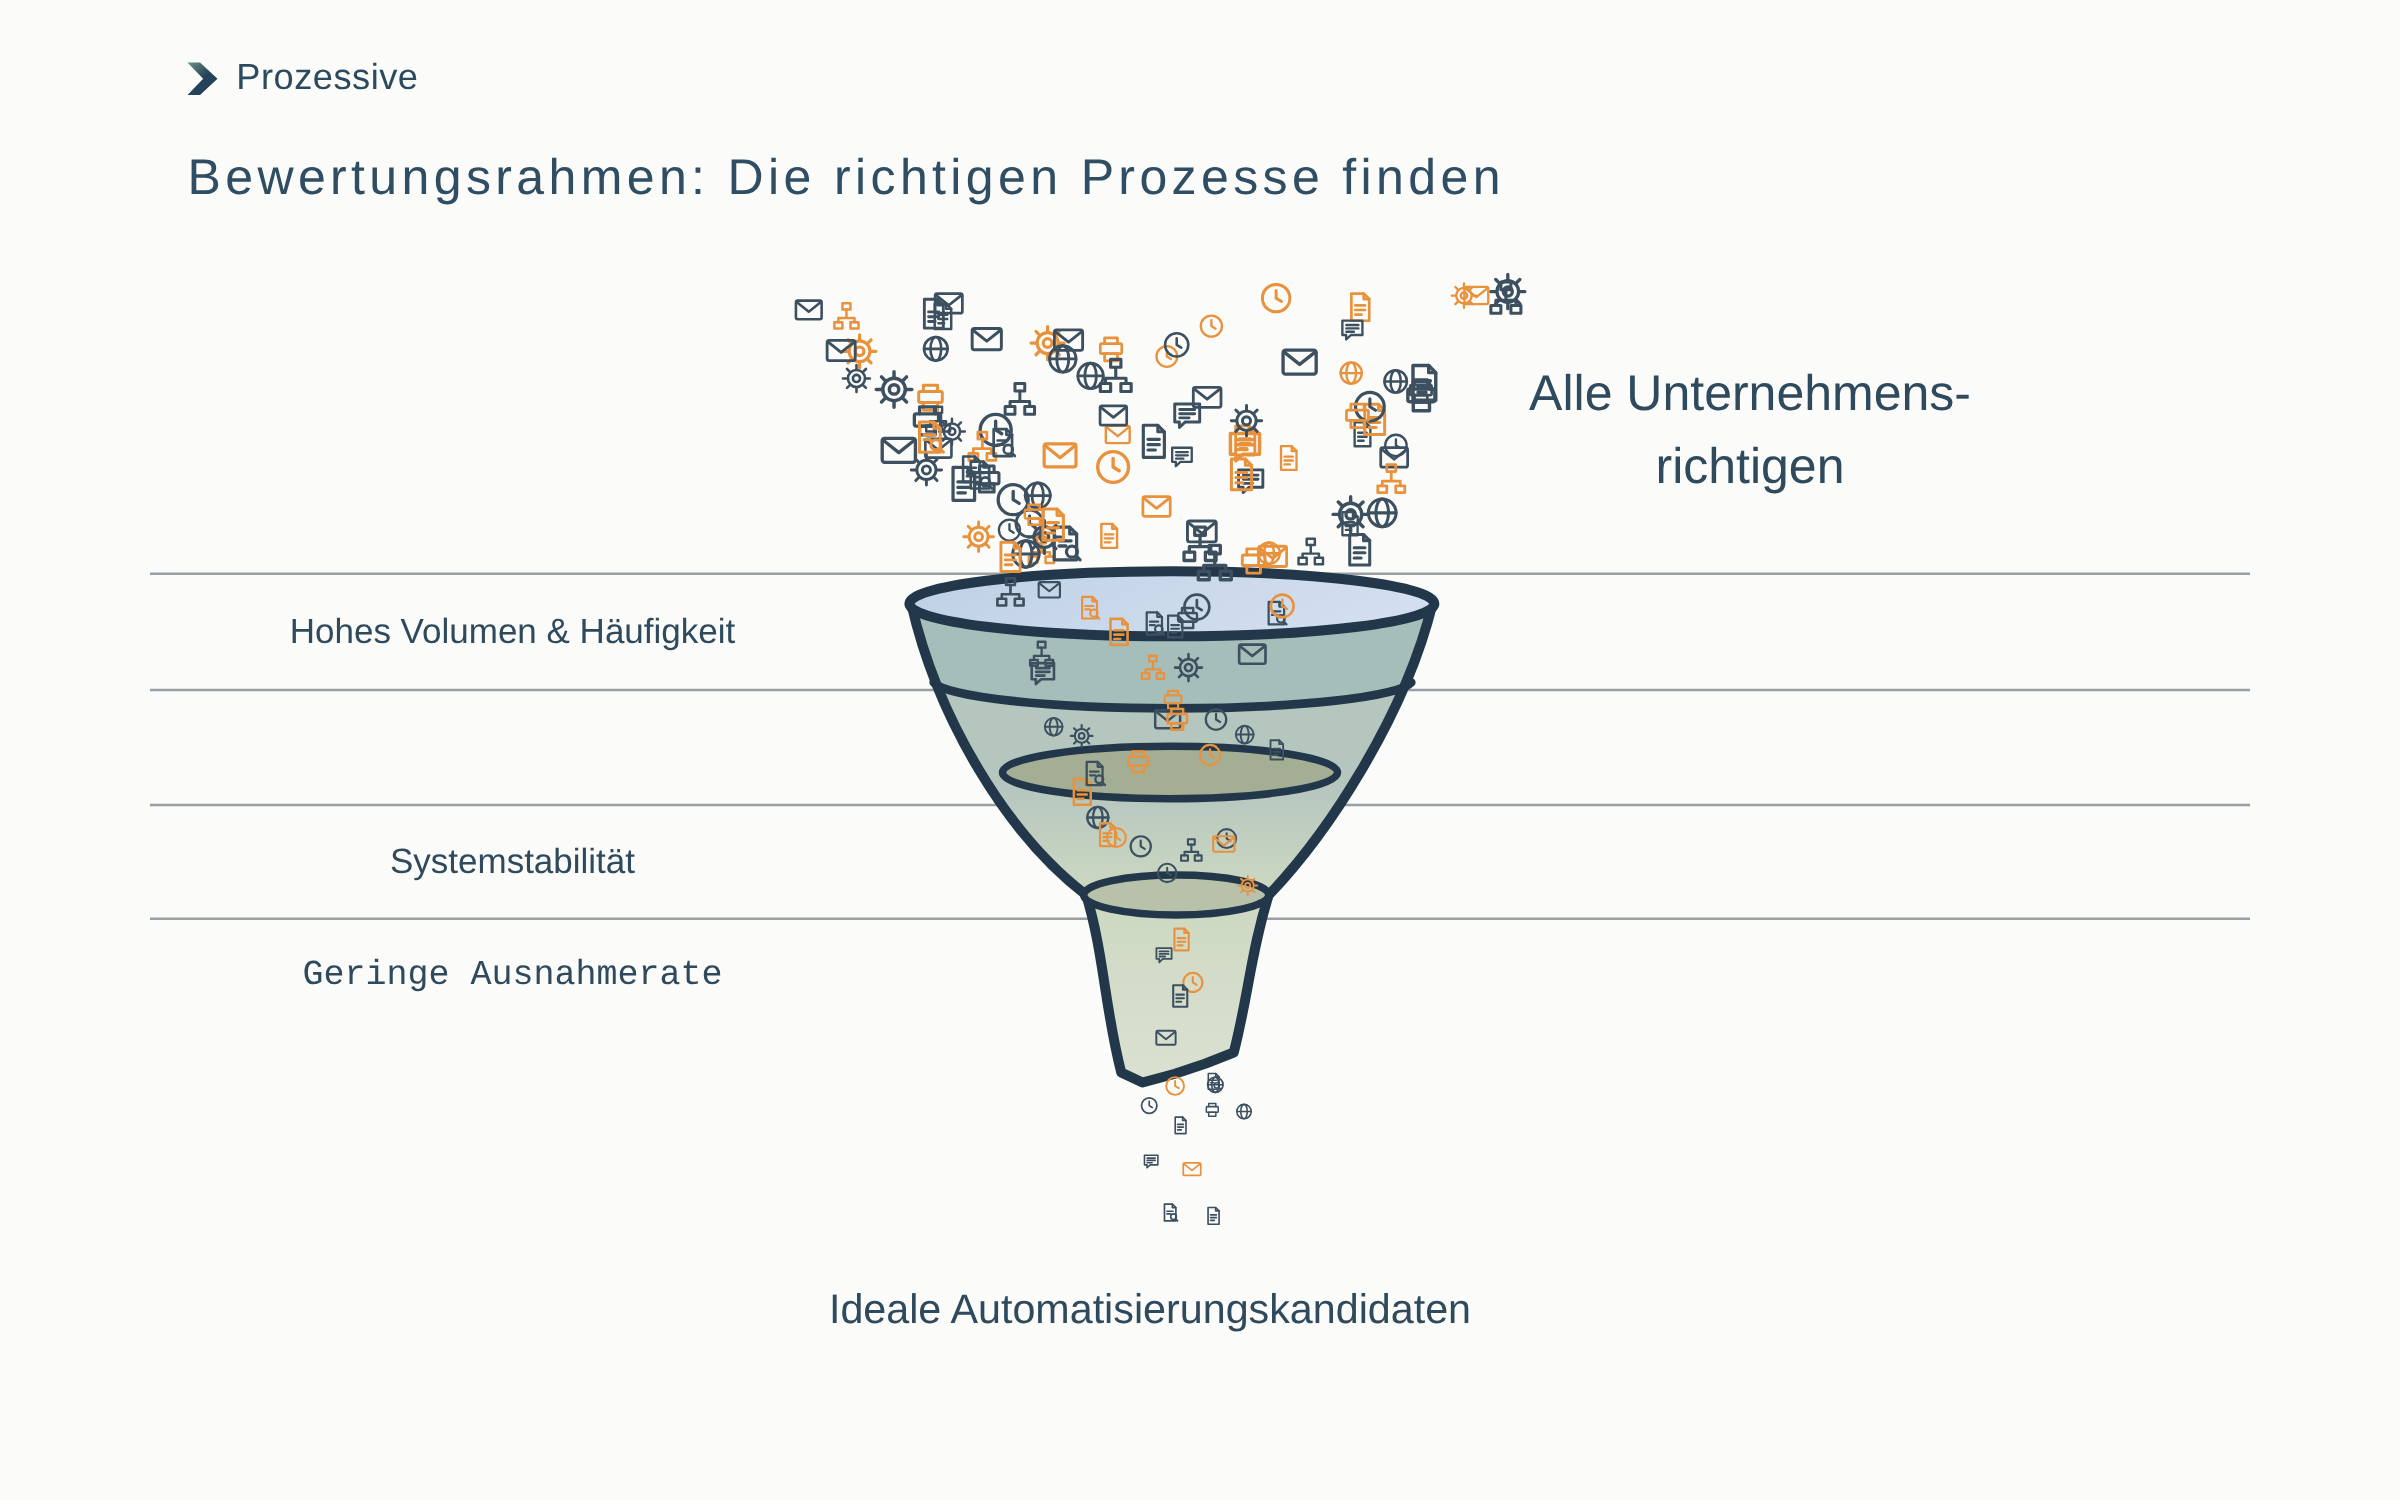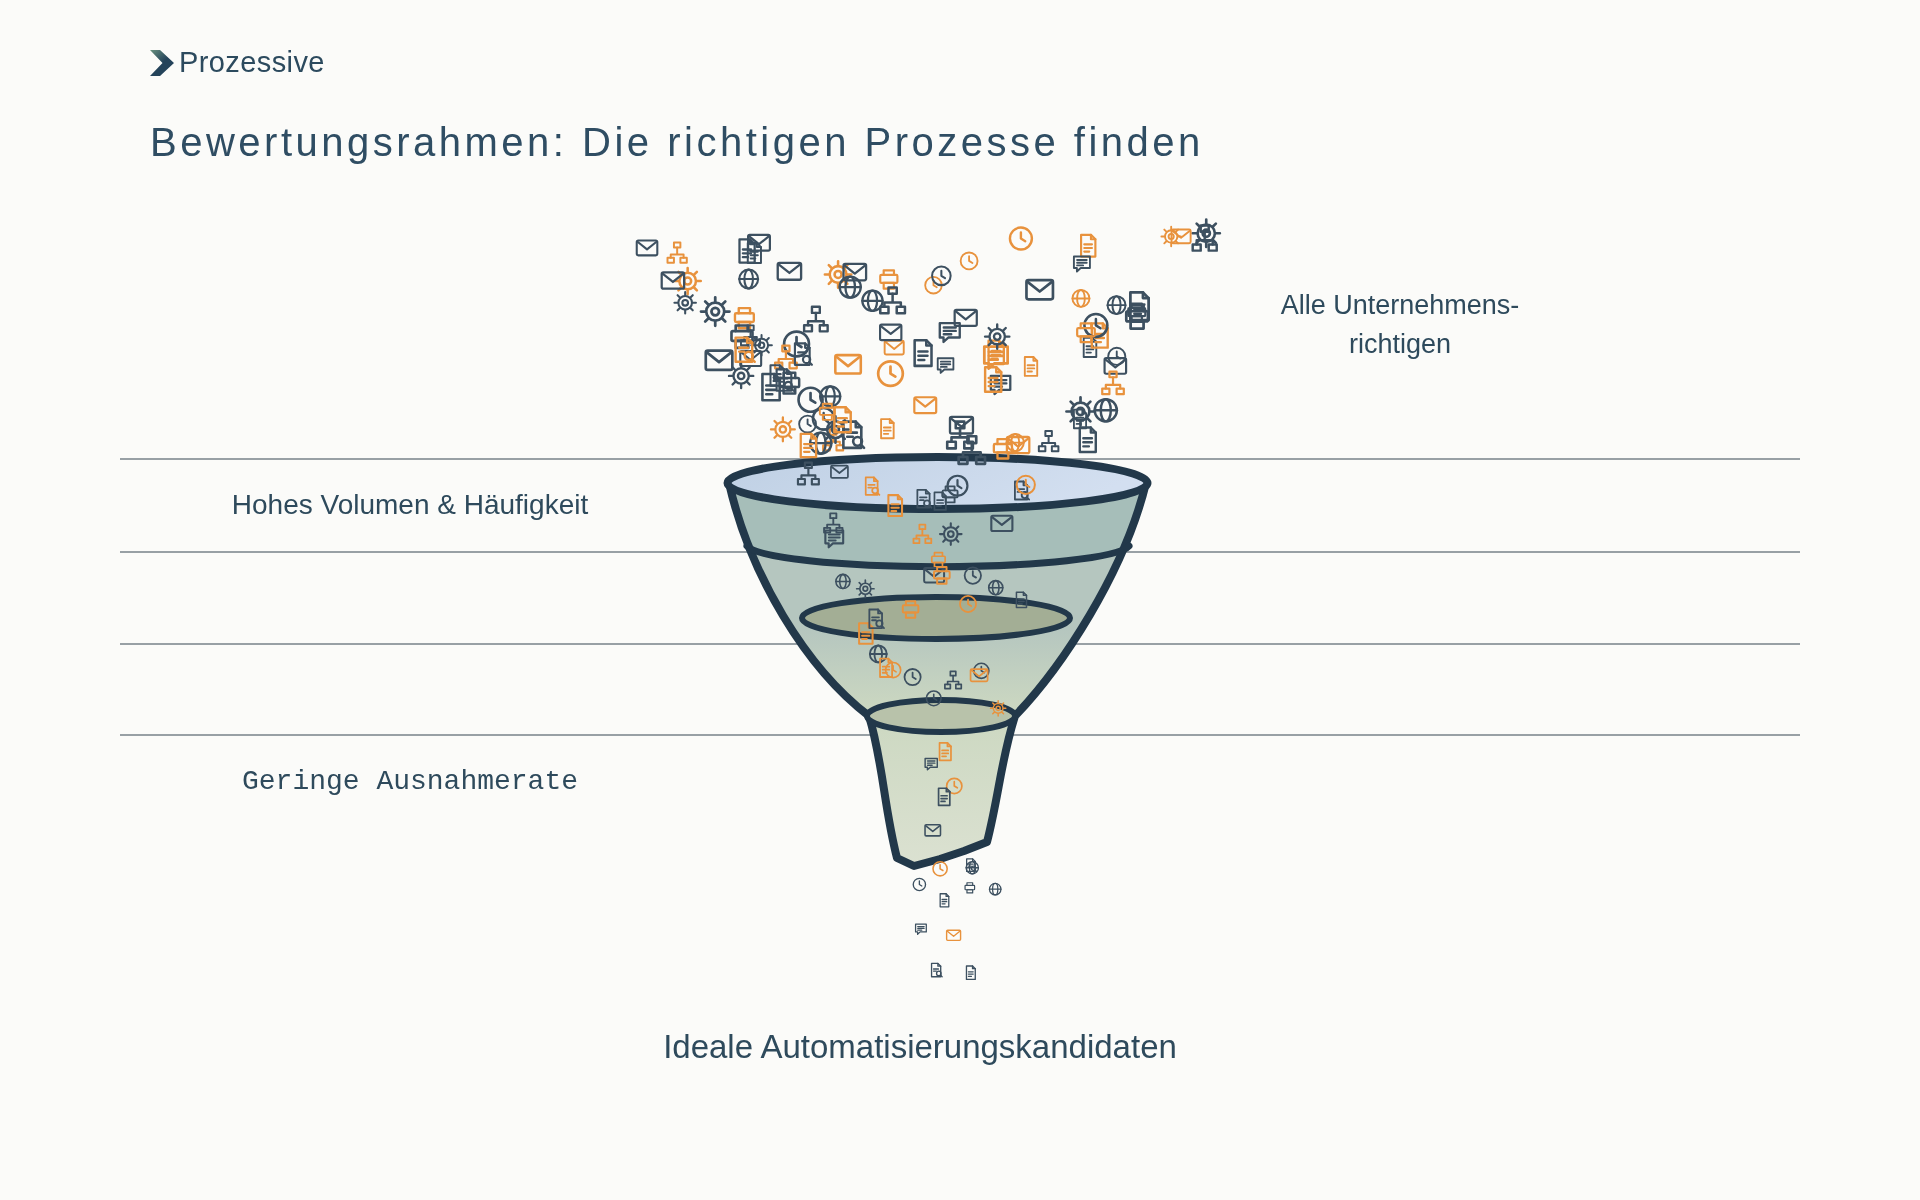--- a/index.html
+++ b/index.html
@@ -5,21 +5,21 @@
   html,body{margin:0;padding:0;}
   body{
     width:1920px;height:1200px;
     background:var(--page-bg,#fbfbf9);
     font-family:"Liberation Sans", sans-serif;
     overflow:hidden;position:relative;
   }
   .stage{position:absolute;inset:0;width:1920px;height:1200px;}
 
   
-  .logo{position:absolute;left:145px;top:46px;display:flex;align-items:center;text-align:center;}
+  .logo{position:absolute;left:145px;top:46px;display:flex;align-items:center;gap:10px;text-align:center;}
   .logo svg{display:block;}
   .brand{font-size:29px;font-weight:500;letter-spacing:.4px;color:var(--brand-color,#2c4a5e);}
 
   
   .title{
     position:absolute;left:150px;top:120px;width:1700px;
     font-size:40px;font-weight:300;letter-spacing:3.5px;
     color:var(--title-color,#2f4d63);white-space:nowrap;
   }
 
@@ -37,21 +37,21 @@
     font-size:28px;color:var(--label-color,#2e4a5c);
   }
   .criterion.c1{top:505px;}
   .criterion.c2{top:598px;}
   .criterion.c3{top:689px;}
   .criterion.c4{top:781px;font-family:Liberation Mono, monospace;}
 
   
   .source-label{
     position:absolute;left:1150px;top:286px;width:500px;text-align:center;
-    font-size:27px;line-height:1.45;color:var(--label-color,#2e4a5c);
+    font-size:40px;line-height:1.45;color:var(--label-color,#2e4a5c);
   }
 
   
   .result-label{
     position:absolute;left:420px;top:1028px;width:1000px;text-align:center;
     font-size:33px;font-weight:400;color:var(--label-color,#2e4a5c);
   }
 
   
   .funnel-svg{position:absolute;left:0;top:0;width:1920px;height:1200px;}
@@ -89,20 +89,21 @@
   </div>
 
   <h1 class="title" style="margin:0;">Bewertungsrahmen: Die richtigen Prozesse finden</h1>
 
   <div class="divider d1"></div>
   <div class="divider d2"></div>
   <div class="divider d3"></div>
   <div class="divider d4"></div>
 
   <div class="criterion c1">Hohes Volumen &amp; Häufigkeit</div>
+  <div class="criterion c3">Systemstabilität</div>
   <div class="criterion c4">Geringe Ausnahmerate</div>
 
   <div class="source-label">
     <span>Alle Unternehmens-</span><br>
     <span>richtigen</span>
   </div>
 
   <div class="result-label">Ideale Automatisierungskandidaten</div>
 
   <svg class="funnel-svg" viewBox="0 0 1920 1200">

